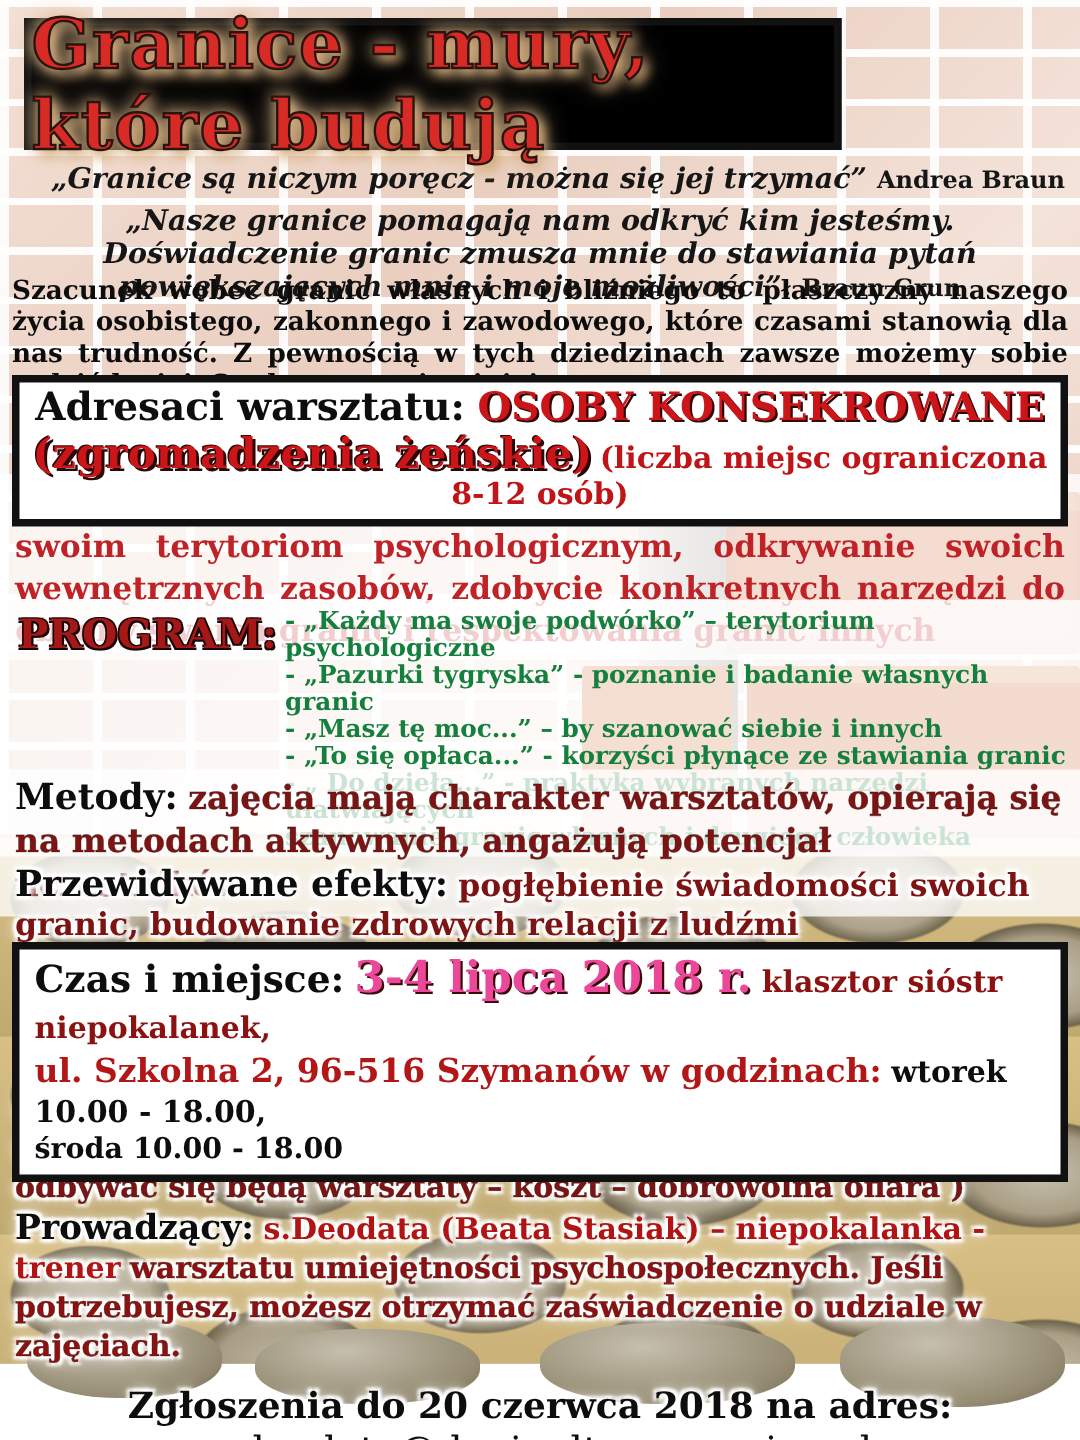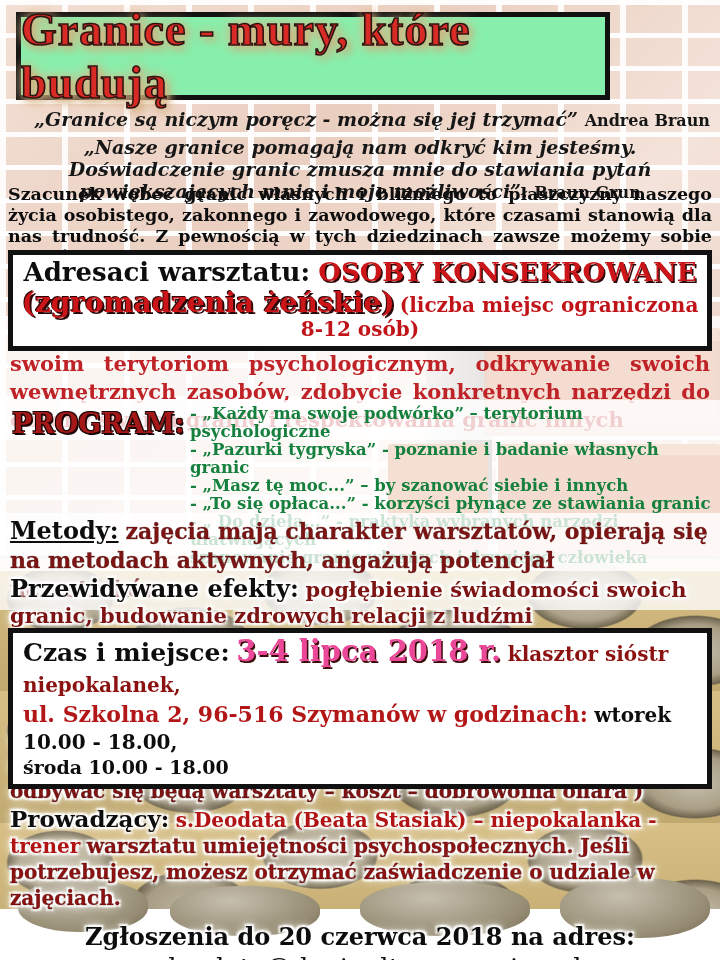--- a/index.html
+++ b/index.html
@@ -45,23 +45,23 @@
   
   .sec{position:absolute; left:0; width:720px; z-index:2; box-sizing:border-box;}
   .wash{background:rgba(255,255,255,.78);}
   .halo{text-shadow:-2px -2px 2px #fff,2px -2px 2px #fff,-2px 2px 2px #fff,2px 2px 2px #fff,0 0 8px #fff,0 0 12px rgba(255,255,255,.9);}
   .black{color:#0d0d0d; font-weight:bold;}
   .red-bright{color:#cc1518; font-weight:bold;}
   .red-crimson{color:#bf2227; font-weight:bold;}
   .red-dark{color:#7d1414; font-weight:bold;}
   .red-maroon{color:#8c1212; font-weight:bold;}
   
-  .title-box{position:absolute; left:16px; top:12px; width:594px; height:88px; z-index:3;
-    background:#86efac; border:5px solid #111; box-sizing:border-box;
-    display:flex; align-items:center; justify-content:center;font-family:Liberation Serif, serif;}
+  .title-box{position:absolute; left:16px; top:12px; width:545px; height:88px; z-index:3;
+    background:#000000; border:5px solid #111; box-sizing:border-box;
+    display:flex; align-items:center; justify-content:center;}
   .title-text{font-size:46px; font-weight:bold; letter-spacing:1px; color:#d92b26;
     -webkit-text-stroke:1.6px #2b1410;
     text-shadow:0 0 10px #d9b280,0 0 18px #e3c49c,4px 4px 8px #caa06a;}
   .quote{ text-align:center; font-style:italic; font-weight:bold; color:#161616;padding-left:24px;}
   .quote .author{font-style:normal; font-size:16px;}
   .q1{top:108px; font-size:19px;}
   .q2{top:136px; font-size:19px; line-height:22px; padding:0 14px;}
   .intro{top:184px; padding:0 8px; font-size:17.5px; line-height:21px; font-weight:bold;
     color:#0d0d0d; text-align:justify;}
   .audience-box{position:absolute; left:8px; top:250px; width:704px; z-index:3;
@@ -71,21 +71,21 @@
   .aud-main{font-size:26px; text-shadow:1.5px 1.5px 0 #300808;}
   .aud-sub{font-size:28px; text-shadow:2px 2px 0 #2d0707,-1px -1px 0 #2d0707;}
   .aud-note{font-size:20px; color:#c01418; font-weight:bold;}
   .goals{top:316px; padding:5px 10px 6px 10px; font-size:21px; line-height:27px; text-align:justify;}
   .goals .lbl{font-size:25px;}
   .program{top:400px; padding:5px 6px 4px 12px; display:flex;}
   .program .lbl{font-size:27px; color:#a51818; font-weight:bold; width:178px; flex:0 0 178px; padding-top:3px;
     text-shadow:1.5px 1.5px 0 #1a0606,-1px -1px 0 #1a0606,1px -1px 0 #1a0606,-1px 1px 0 #1a0606;}
   .program .items{font-size:16.5px; line-height:18px; font-weight:bold; color:#15803d;}
   .methods{top:513px; padding:4px 10px 6px 10px; font-size:22px; line-height:28px;}
-  .methods .lbl{font-size:24px;text-decoration:underline;}
+  .methods .lbl{font-size:24px;}
   .methods .txt{-webkit-text-stroke:.4px rgba(40,0,0,.5);}
   .effects{top:576px; padding:0 10px; font-size:21px; line-height:26px;}
   .effects .lbl{font-size:24px;}
   .schedule-box{position:absolute; left:8px; top:628px; width:704px; z-index:3;
     background:#fff; border:5px solid #111; box-sizing:border-box; padding:3px 10px 5px 10px;}
   .sch-l1{font-size:21px; line-height:31px;}
   .sch-label{font-size:25px;}
   .sch-date{font-size:29px; color:#ec4899; font-weight:bold; text-shadow:1.5px 1.5px 0 #3a0b09;}
   .sch-venue{font-size:20px;}
   .sch-l2{font-size:20px; line-height:27px;}

